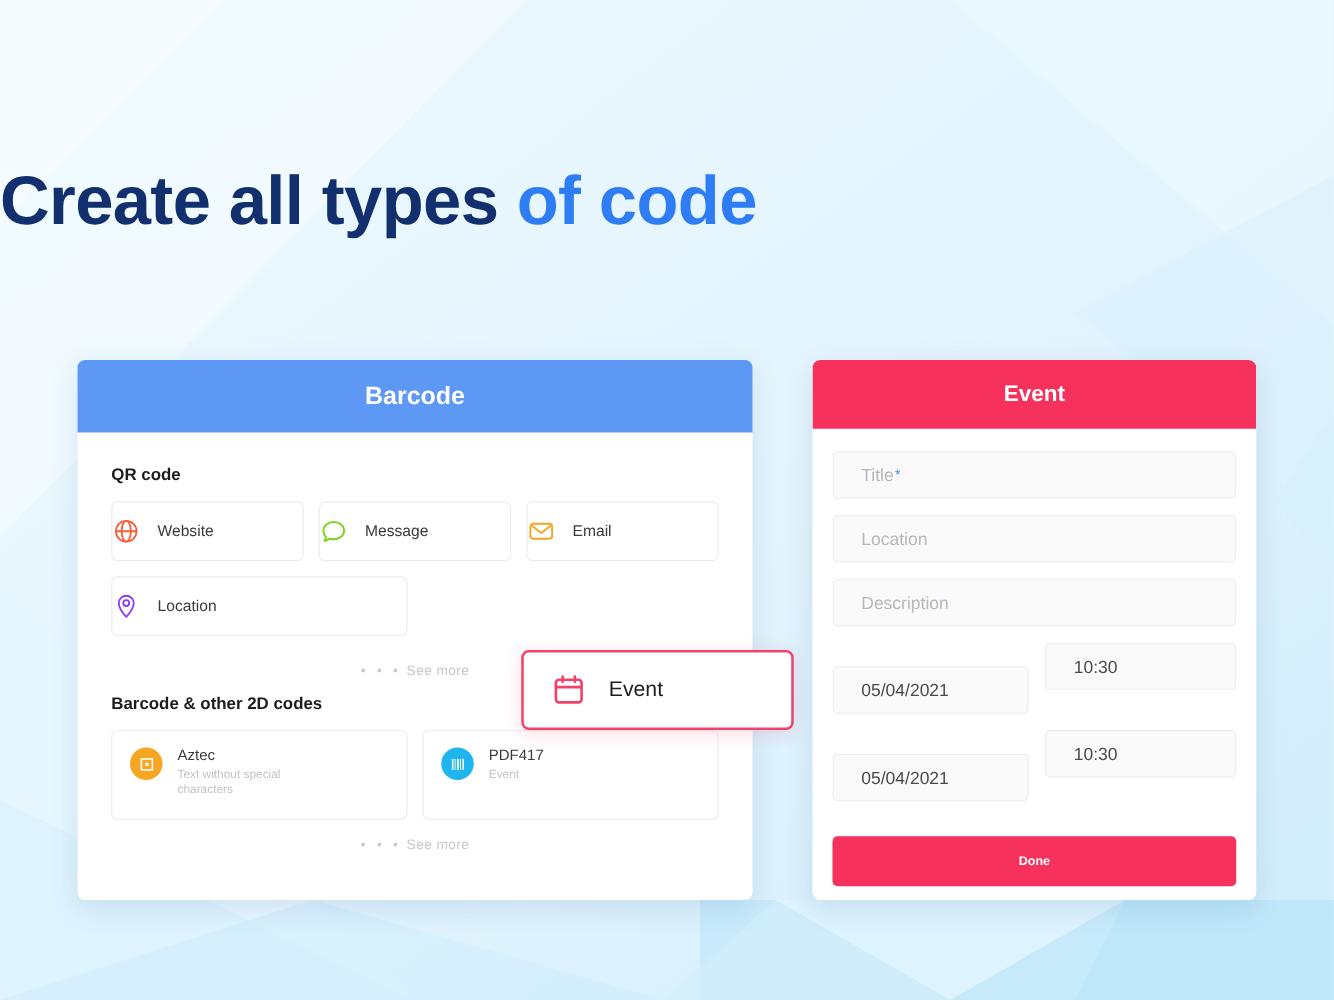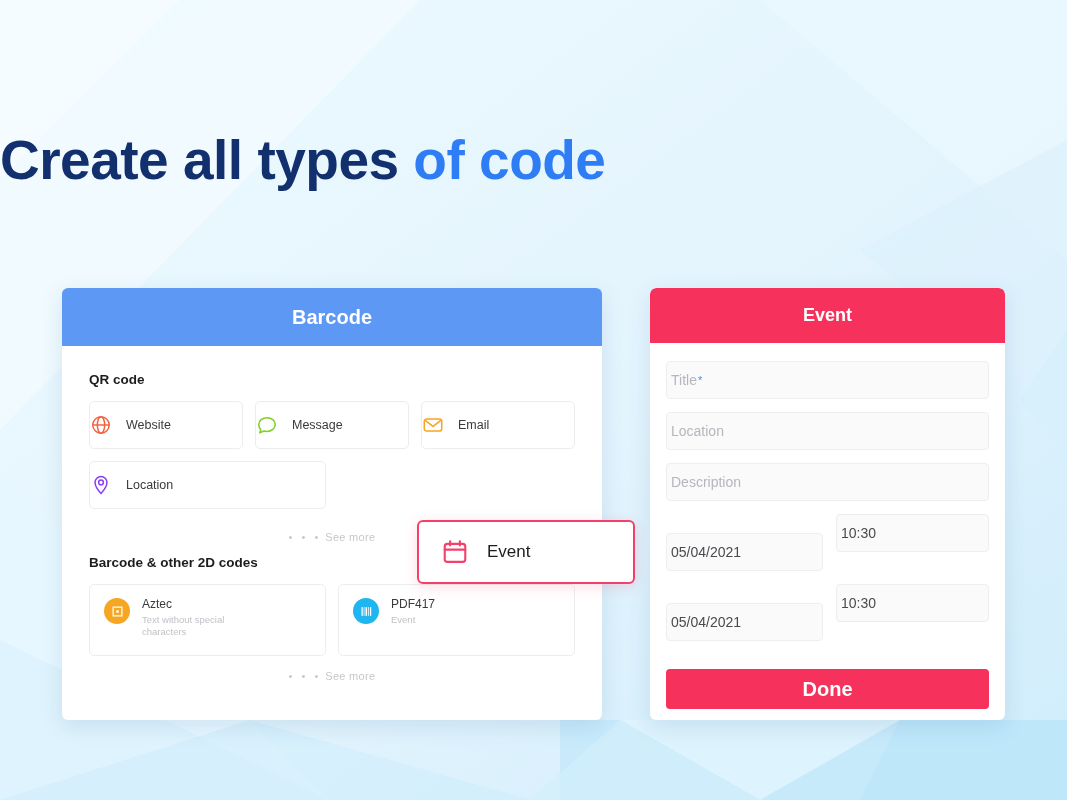--- a/index.html
+++ b/index.html
@@ -192,39 +192,39 @@
     font-weight: bold;
   }
   #event-body { padding: 18px 16px 0 16px; }
   .field {
     height: 38px;
     background: #fafafb;
     border: 1px solid #eeeef1;
     border-radius: 4px;
     display: flex;
     align-items: center;
-    padding-left: 4px;
+    padding-left: 22px;
     margin-bottom: 13px;
     font-size: 14px;
   }
   .field.placeholder { color: #b6b6bc; }
   .field.value { color: #4a4a4e; }
   .field .req { color: #4a90f0; font-size: 11px; vertical-align: super; margin-left: 1px; }
   .field-row { display: flex; gap: 13px; }
   .field-row .field.date { flex: 0 0 157px; margin-top: 19px; }
   .field-row .field.time { flex: 1 1 auto; }
   #done-button {
     height: 40px;
     background: #f5315c;
     border-radius: 4px;
     display: flex;
     align-items: center;
     justify-content: center;
     color: #ffffff;
-    font-size: 20px;
+    font-size: 10px;
     font-weight: bold;
     margin-top: 15px;
     cursor: pointer;
     border: none;
     width: 100%;
   }
 </style>
 </head>
 <body>
 

